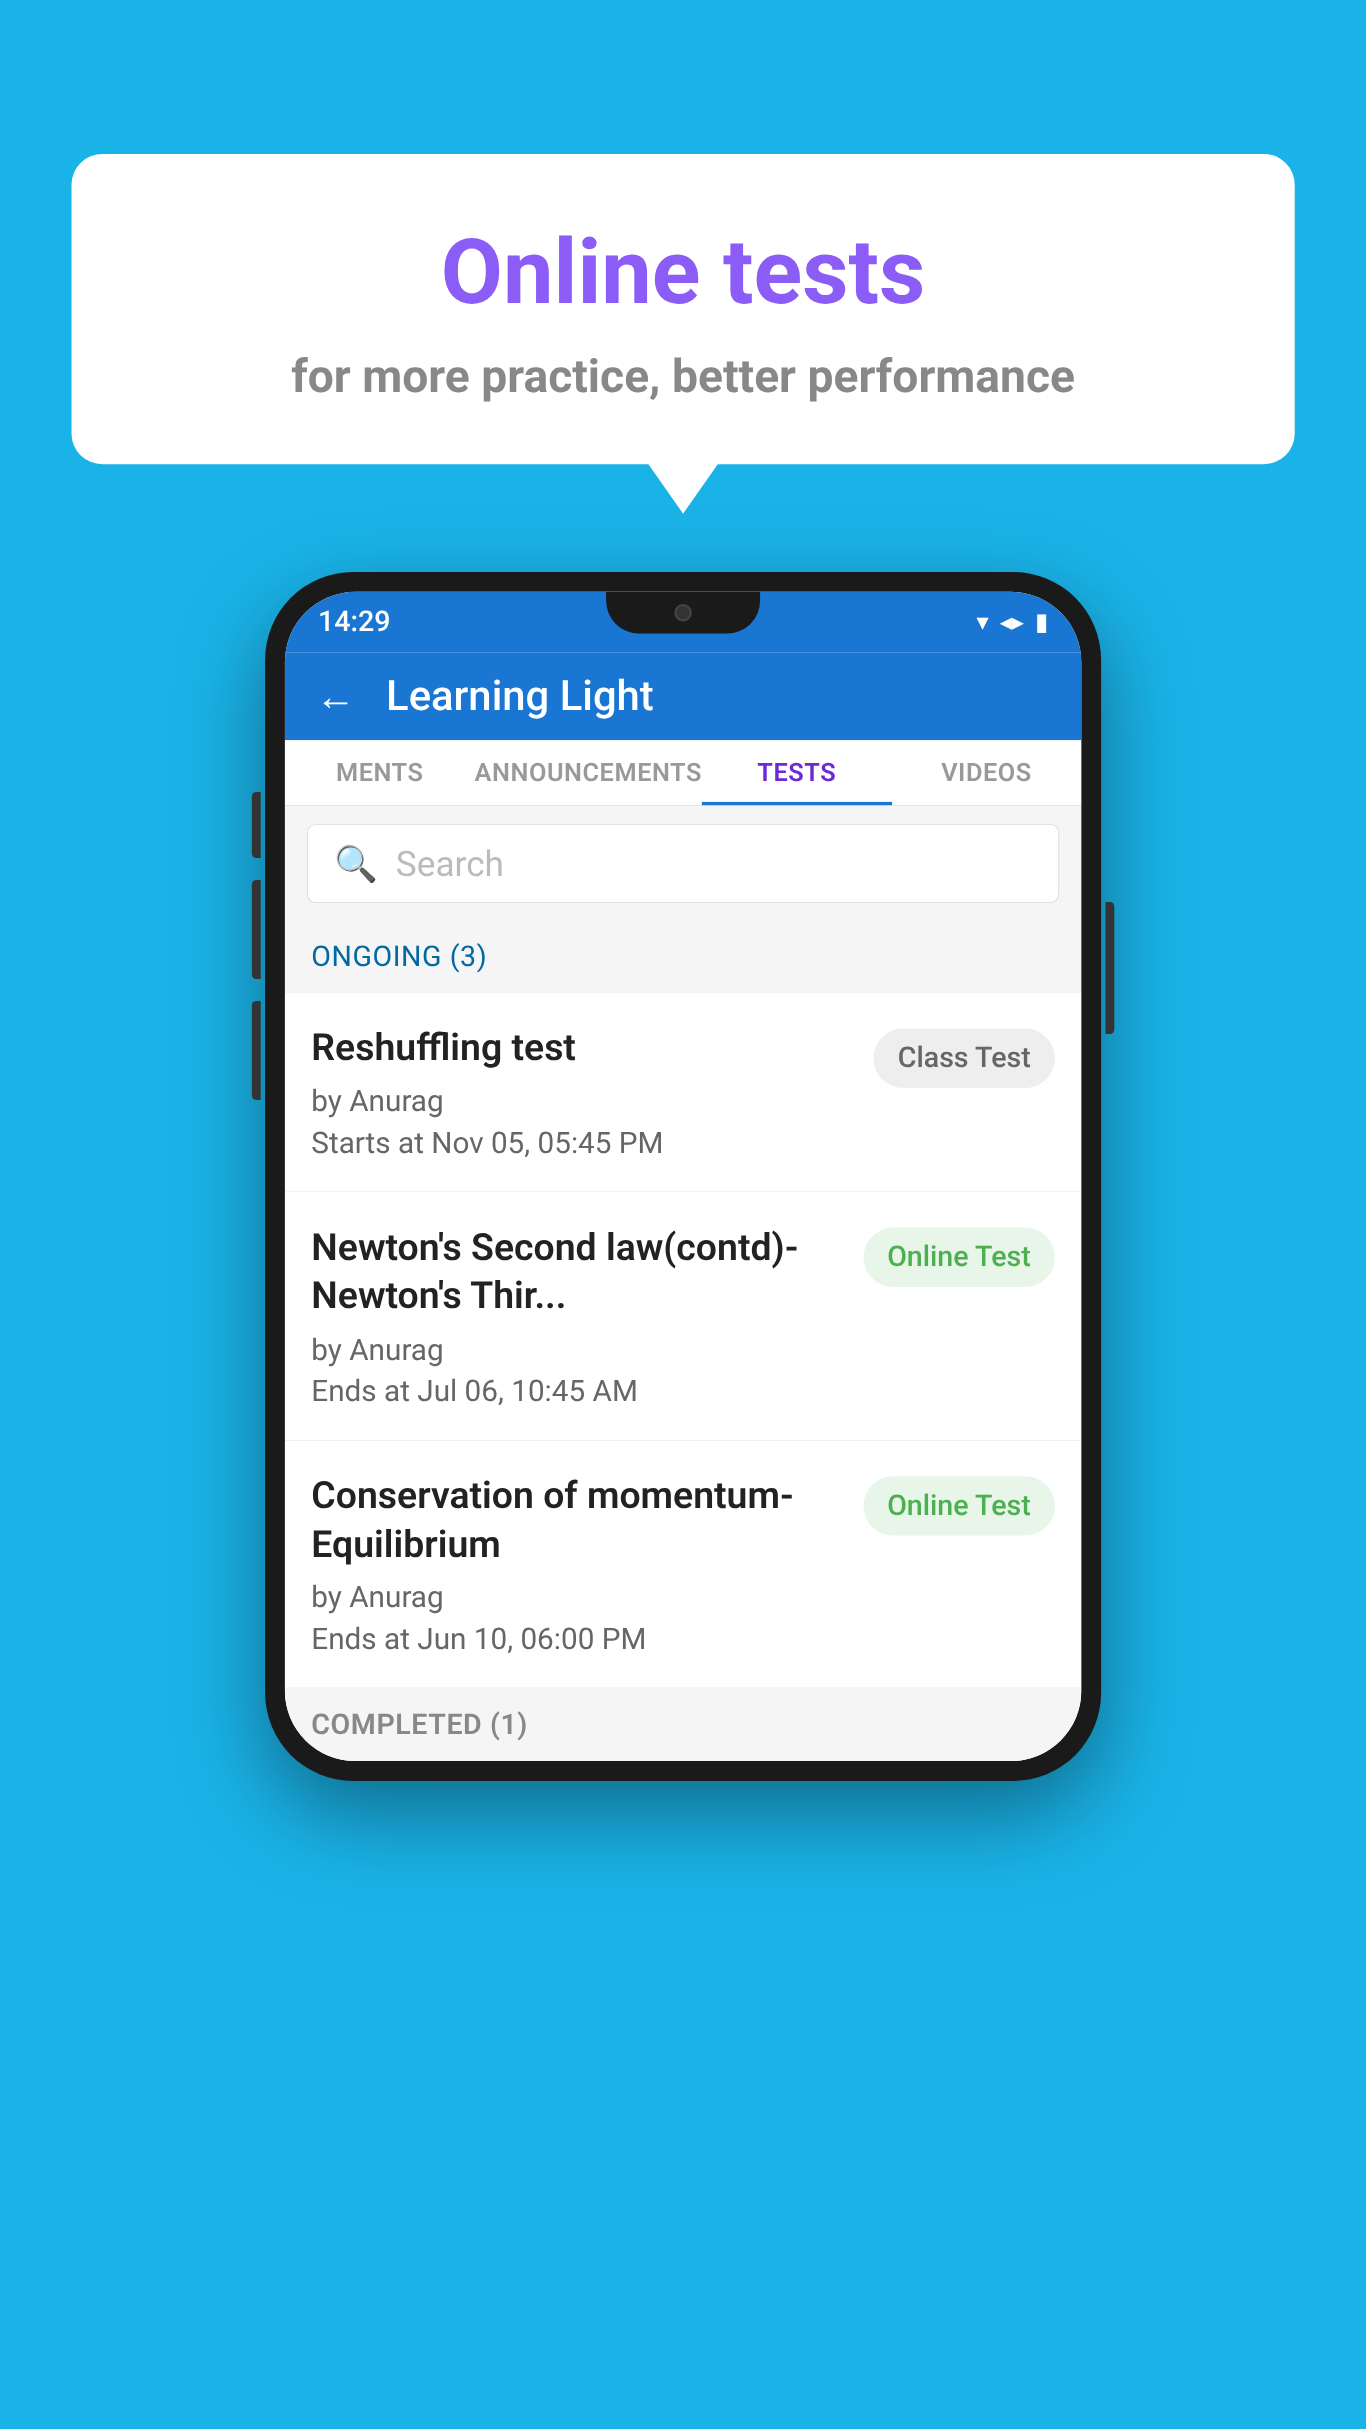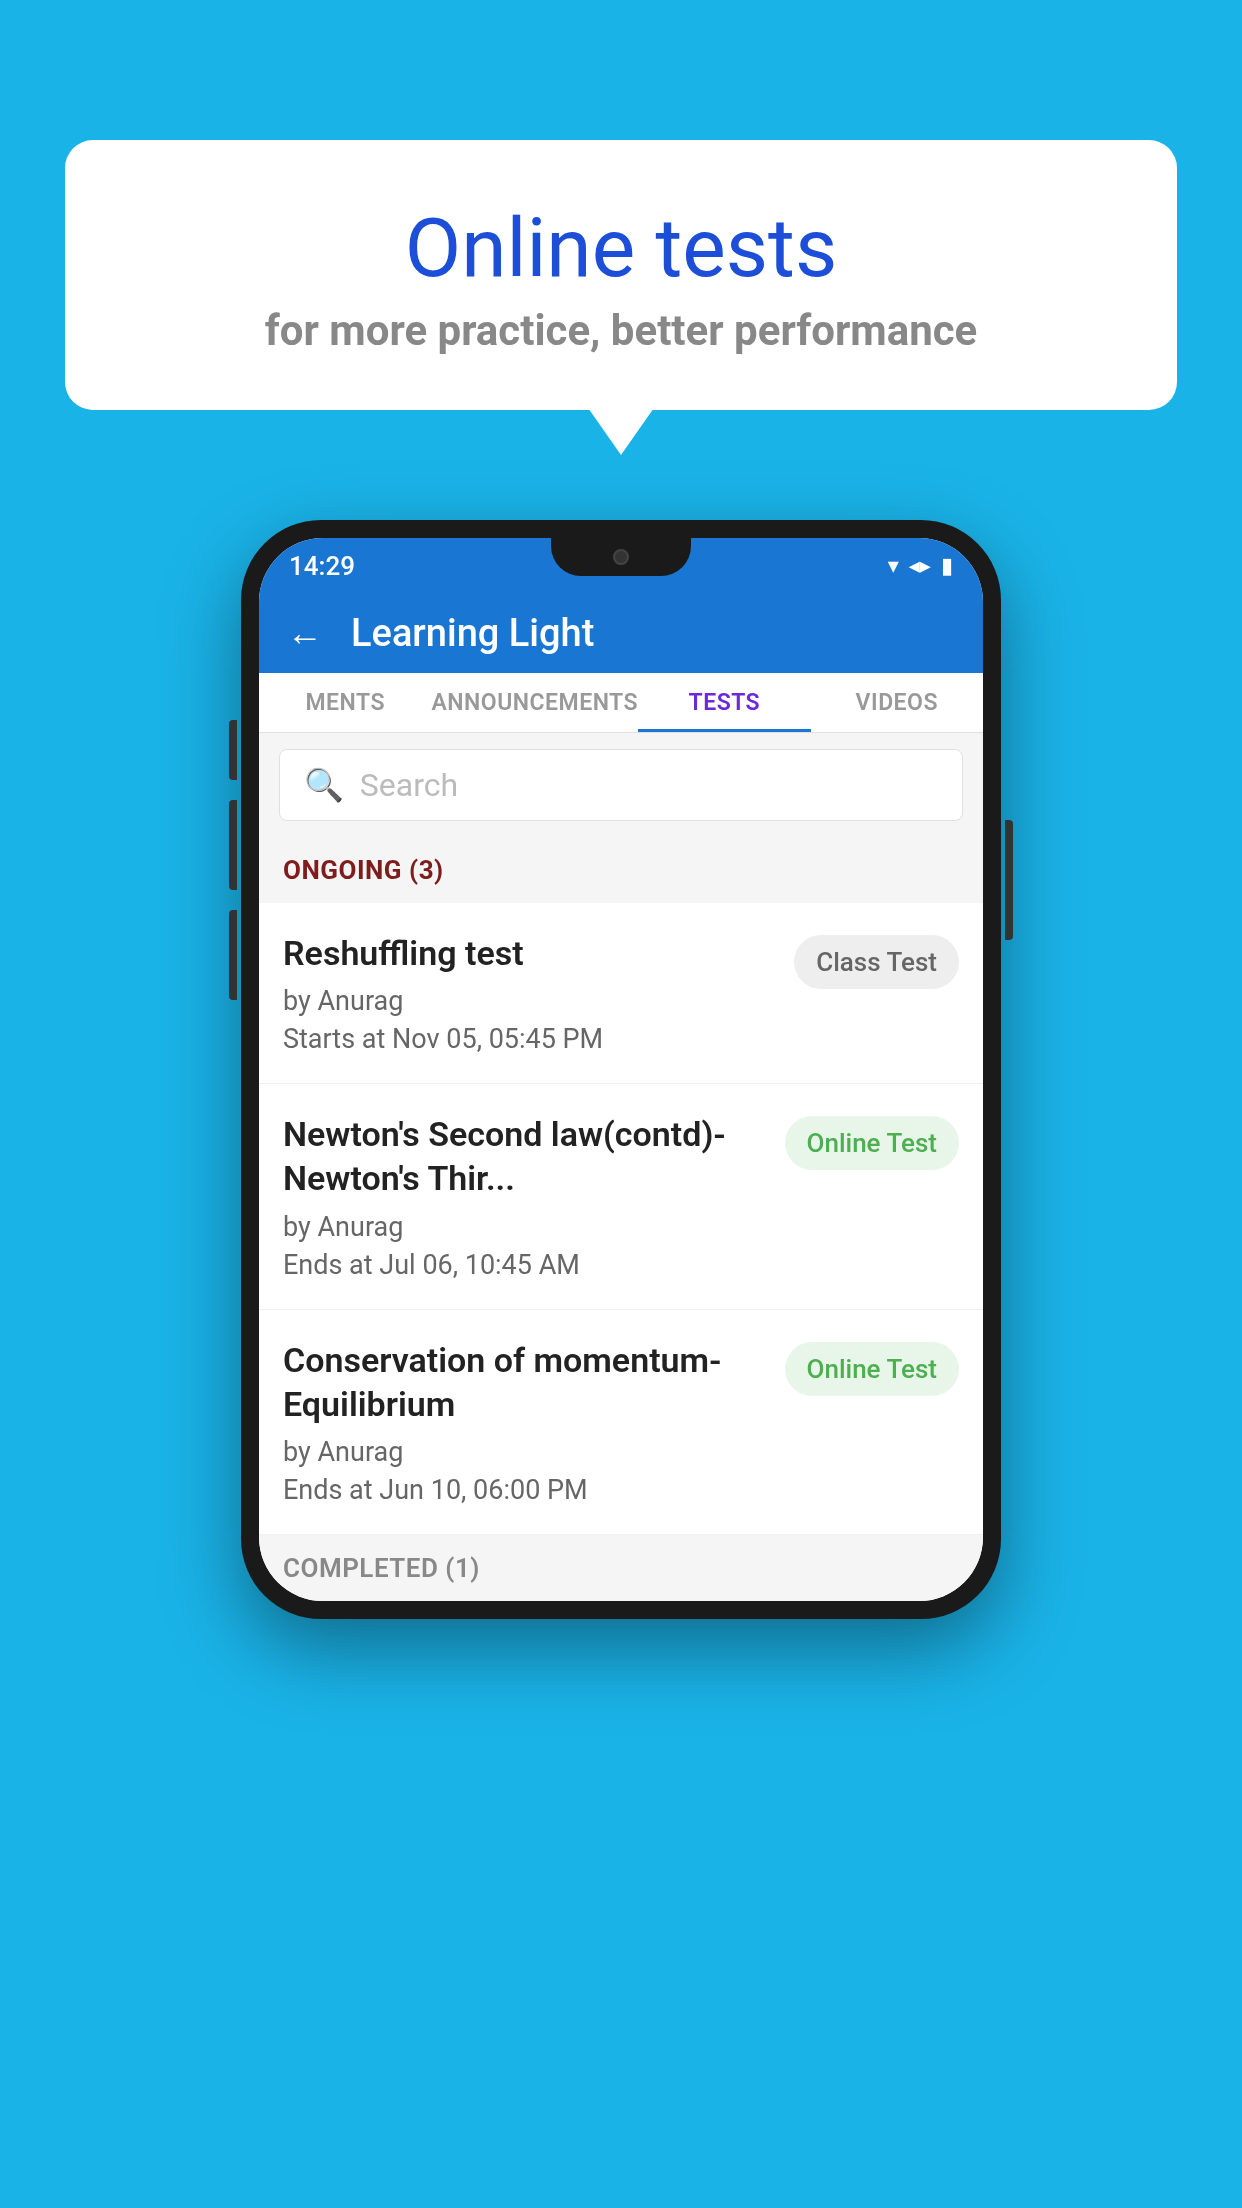--- a/index.html
+++ b/index.html
@@ -31,23 +31,23 @@
       left: 50%;
       transform: translateX(-50%);
       width: 0;
       height: 0;
       border-left: 35px solid transparent;
       border-right: 35px solid transparent;
       border-top: 50px solid white;
     }
     .bubble-title {
       font-size: 82px;
-      color: #1d4ed8;
-      font-weight: 400;
-      margin-bottom: 10px;
+      color: #8b5cf6;
+      font-weight: 700;
+      margin-bottom: 22px;
     }
     .bubble-subtitle {
       font-size: 42px;
       color: #888;
       font-weight: 700;
     }
 
     
     .phone-wrapper {
       position: absolute;
@@ -207,22 +207,22 @@
     .search-placeholder {
       font-size: 32px;
       color: #bbb;
     }
 
     
     .section-header {
       background: #f5f5f5;
       padding: 18px 24px;
       font-size: 26px;
-      font-weight: 700;
-      color: #7f1d1d;
+      font-weight: 400;
+      color: #0369a1;
       letter-spacing: 0.5px;
     }
 
     
     .test-item {
       background: white;
       padding: 28px 24px;
       border-bottom: 1px solid #f0f0f0;
       display: flex;
       align-items: flex-start;

